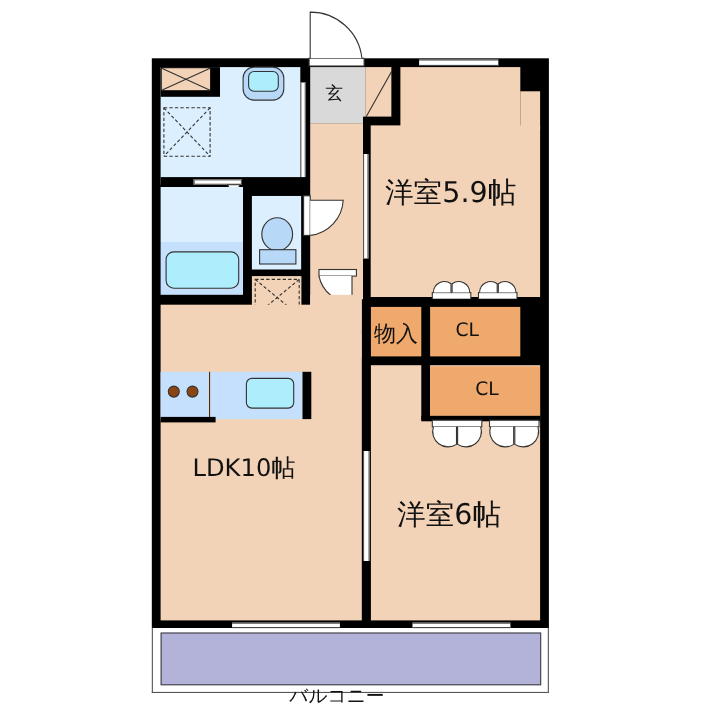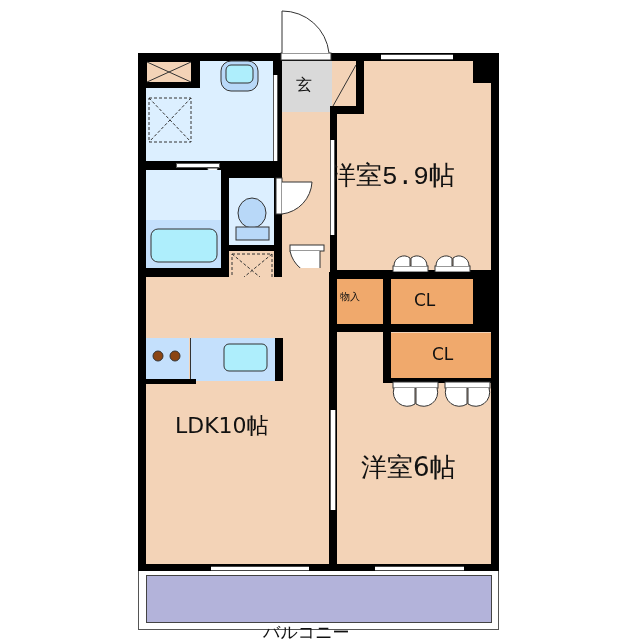--- a/index.html
+++ b/index.html
@@ -94,35 +94,35 @@
   <svg style="left:332px;top:61px;" width="24" height="47">
       <line x1="24" y1="4" x2="1" y2="45" stroke="#333"></line>
     </svg>
   <div class="abs wall" style="left:356px;top:61px;width:8px;height:55px;"></div>
   <div class="abs wall" style="left:330px;top:106px;width:34px;height:8px;"></div>
 
   <div class="abs room" style="left:337px;top:114px;width:154px;height:156px;"></div>
   <div class="abs room" style="left:364px;top:61px;width:109px;height:55px;"></div>
   <div class="abs room" style="left:473px;top:83px;width:18px;height:35px;"></div>
   <div class="abs win" style="left:381px;top:54px;width:72px;height:6px;"></div>
-  <span class="label" style="left:330px;top:158px;font-size:26px;font-family:Liberation Mono, monospace;">洋室5.9帖</span>
+  <span class="label" style="left:350px;top:158px;font-size:26px;">洋室5.9帖</span>
   <div class="abs sld" style="left:330px;top:140px;width:5px;height:95px;"></div>
 
   <svg style="left:393px;top:256px;" width="80" height="17">
       <rect x="0" y="10" width="35" height="6" fill="#fff" stroke="#333"></rect>
       <rect x="42" y="10" width="35" height="6" fill="#fff" stroke="#333"></rect>
       <path d="M1,10 A10,10 0 0 1 17,2 L17,10" fill="#fff" stroke="#333"></path>
       <path d="M34,10 A10,10 0 0 0 18,2 L18,10" fill="#fff" stroke="#333"></path>
       <path d="M43,10 A10,10 0 0 1 59,2 L59,10" fill="#fff" stroke="#333"></path>
       <path d="M76,10 A10,10 0 0 0 60,2 L60,10" fill="#fff" stroke="#333"></path>
     </svg>
 
   <div class="abs wall" style="left:329px;top:272px;width:162px;height:60px;"></div>
   <div class="abs cl" style="left:337px;top:279px;width:46px;height:45px;"></div>
-  <span class="label" style="left:340px;top:290px;font-size:10px;">物入</span>
+  <span class="label" style="left:340px;top:290px;font-size:20px;">物入</span>
   <div class="abs cl" style="left:391px;top:279px;width:82px;height:45px;"></div>
   <span class="label" style="left:414px;top:290px;font-size:17px;">CL</span>
   <svg style="left:305px;top:277px;" width="32" height="52">
       <rect x="25" y="0" width="6" height="50" fill="#fff" stroke="#333"></rect>
       <path d="M25,2 A22,22 0 0 0 3,24 L25,24" fill="#fff" stroke="#333"></path>
       <path d="M25,48 A22,22 0 0 1 3,26 L25,26" fill="#fff" stroke="#333"></path>
     </svg>
   <svg style="left:290px;top:245px;" width="40" height="32">
       <rect x="0" y="0" width="34" height="6" fill="#fff" stroke="#333"></rect>
       <path d="M0,6 A30,30 0 0 0 30,30 L30,6" fill="#fff" stroke="#333"></path>

